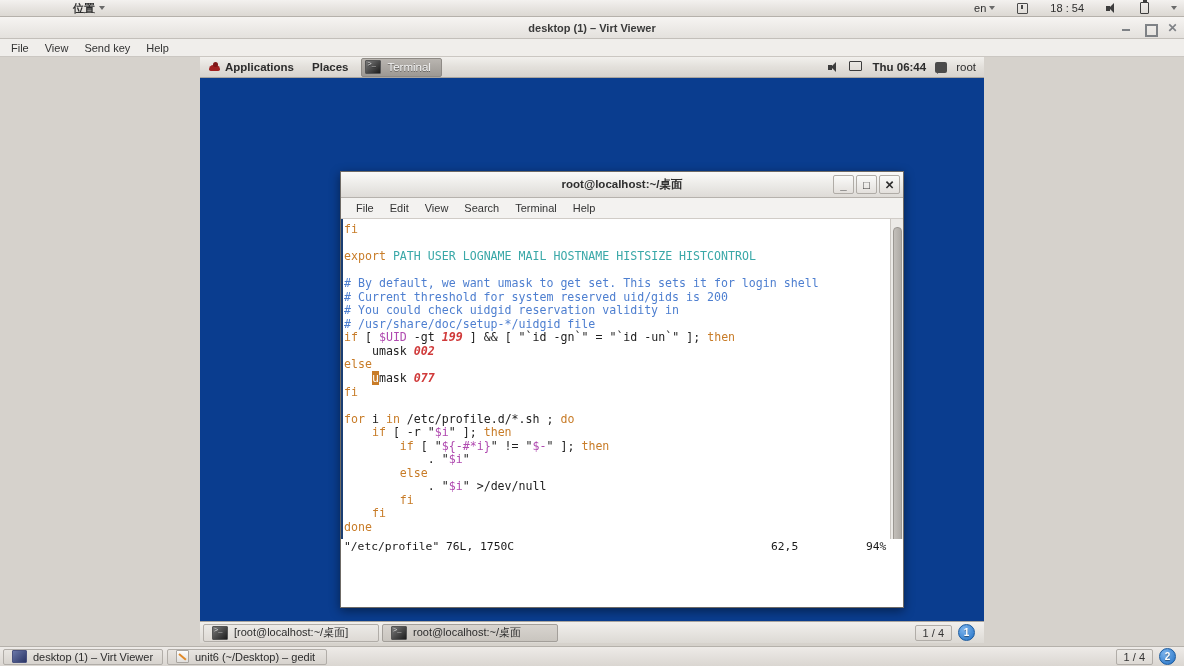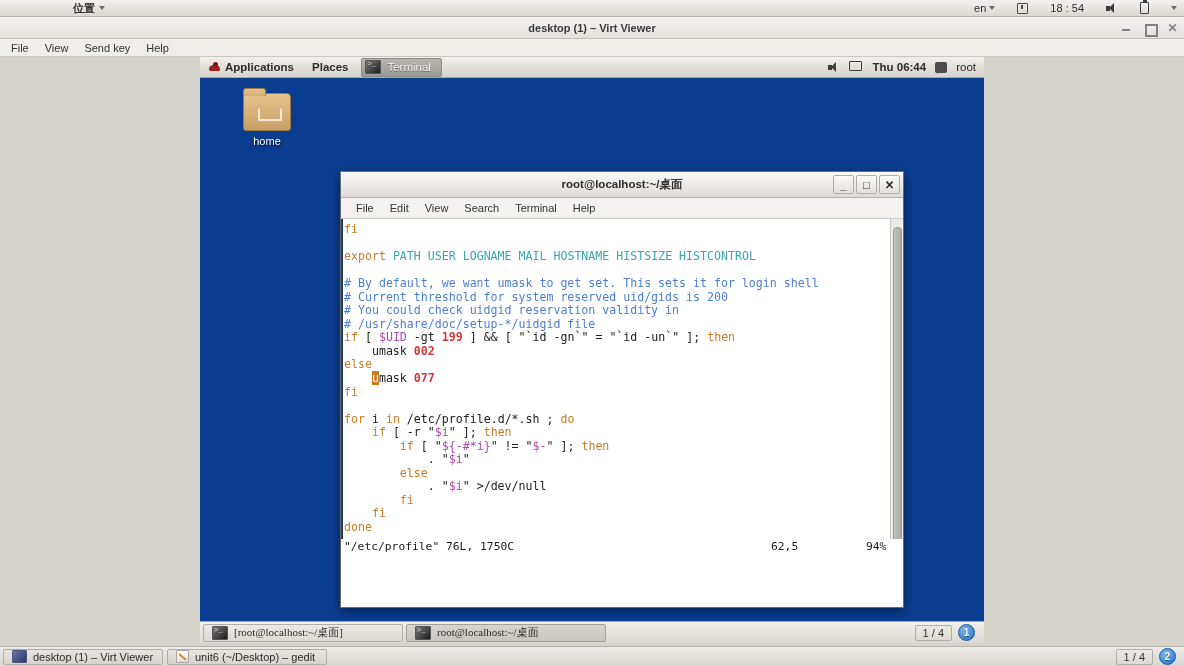--- a/index.html
+++ b/index.html
@@ -181,21 +181,21 @@
     position:relative;height:336px;background:#ffffff;overflow:hidden;
     font-family:"DejaVu Sans Mono","Liberation Mono",monospace;
     font-size:11.6px;line-height:13.55px;
   }
   .tw-left-edge{position:absolute;left:0;top:0;width:2px;height:100%;background:#1a3e73;}
   .code{padding:4px 0 0 3px;white-space:pre;}
   .ln{height:13.55px;white-space:pre;}
   .k  {color:#c87c28;}           
   .id {color:#3aa8a8;}           
   .cm {color:#4e7fd0;}           
-  .num{color:#d03a3a; font-weight:bold;}  
+  .num{color:#d03a3a; font-weight:bold;font-style:italic;}  
   .var{color:#b04ab0;}           
   .pl {color:#222222;}           
   .cursor{background:#c87c28;color:#ffffff;}
   .tw-status{
     position:absolute;left:0;bottom:0;width:100%;height:16px;
     font-family:"DejaVu Sans Mono","Liberation Mono",monospace;
     font-size:11.3px;color:#1a1a1a;background:#ffffff;
     display:flex;align-items:center;padding-left:3px;
   }
   .st-file{flex:0 0 auto;}
@@ -214,22 +214,21 @@
   
   .vm-bottom{
     position:absolute;left:0;bottom:0;width:784px;height:22px;
     background:linear-gradient(to bottom,#f2f0ed,#dcd9d4);
     border-top:1px solid #a9a59f;display:flex;align-items:center;padding:0 3px;gap:3px;
   }
   .vmtask{
     display:flex;align-items:center;gap:6px;height:18px;padding:0 8px;
     border:1px solid #b1ada8;border-radius:2px;font-size:11px;color:#2c2c2c;
     background:linear-gradient(to bottom,#eceae7,#ddd9d4);
-    width:200px;
-    font-family:Liberation Serif, serif;
+    width:176px;
   }
   .vmtask.active{background:linear-gradient(to bottom,#d8d4cf,#c9c5bf);border-color:#a39f9a;}
   .ws-ind{
     margin-left:auto;display:flex;align-items:center;gap:6px;padding-right:6px;
   }
   .ws-box{
     border:1px solid #b1ada8;border-radius:2px;padding:1px 7px;font-size:11px;color:#333;
     background:linear-gradient(to bottom,#eceae7,#ddd9d4);
   }
   .ws-badge{
@@ -330,24 +329,20 @@
       </div>
       <div class="vm-top-right">
         <span class="spk-ico"></span>
         <span class="net-ico"></span>
         <span class="vm-clock">Thu 06:44</span>
         <span class="usr-ico"></span>
         <span class="vm-user">root</span>
       </div>
     </div>
 
-    <div class="dicon" style="left:29px;top:36px">
-      <span class="glyph folder home"></span>
-      <span>home</span>
-    </div>
 
     <div class="tw">
       <div class="tw-title">
         <span>root@localhost:~/桌面</span>
         <div class="tw-wc">
           <span class="tw-btn">_</span>
           <span class="tw-btn">□</span>
           <span class="tw-btn">✕</span>
         </div>
       </div>

